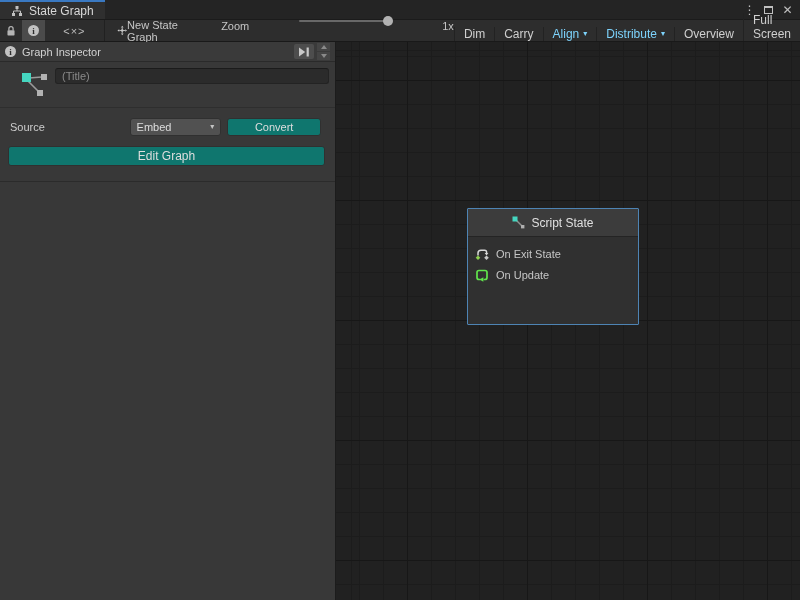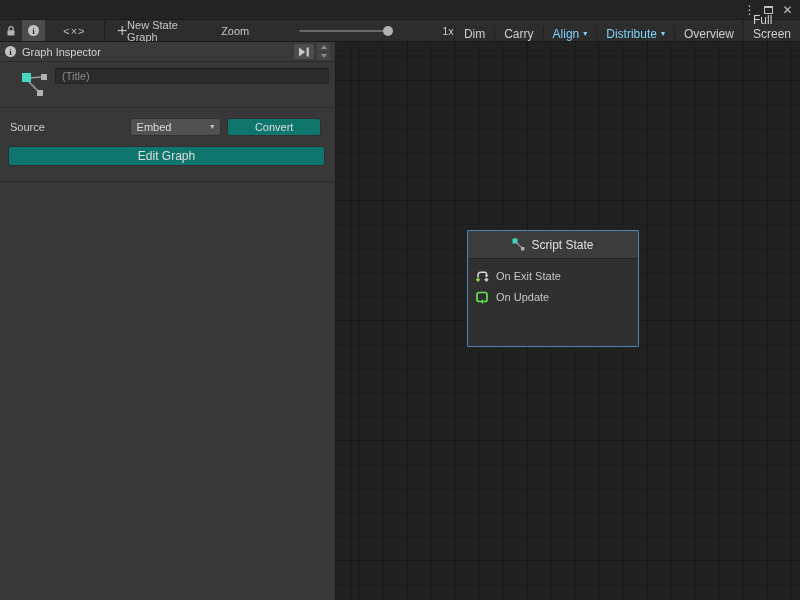--- a/index.html
+++ b/index.html
@@ -18,21 +18,21 @@
   .maxbox { width:9px; height:8px; border:1.5px solid #c0c0c0; border-top-width:2.5px; }
 
   
   .toolbar { height:22px; background:#2d2d2d; display:flex; align-items:stretch;
              border-bottom:1px solid #191919; font-size:11px; color:#c6c6c6; }
   .tbtn { display:flex; align-items:center; justify-content:center; padding:0 6px; }
   .tbtn.active { background:#4b4b4b; }
   .tb-sep { width:1px; background:#212121; }
   .code-btn { width:70px; font-size:11px; color:#bcbcbc; letter-spacing:1px; }
   .newgraph { display:flex; align-items:center; gap:0; padding:0 12px; }
-  .zoom-group { display:flex; align-items:center; margin-left:14px;gap:44px; }
+  .zoom-group { display:flex; margin-left:14px;gap:44px; }
   .zoom-track { position:relative; width:93px; height:2px; background:#686868; margin:0 6px; border-radius:1px; }
   .zoom-knob { position:absolute; top:-4px; left:84px; width:10px; height:10px; border-radius:50%; background:#b2b2b2; }
   .tb-right { margin-left:auto; display:flex; align-items:flex-end; }
   .rbtn { display:flex; align-items:center; gap:4px; padding:0 9px; border-left:1px solid #222222;
           font-size:12px; color:#cfcfcf; }
   .rbtn.disabled { color:#7dd3fc; }
   .dd-arrow { font-size:8px; line-height:1; }
 
   
   .content { position:absolute; top:42px; left:0; right:0; bottom:0; display:flex; }
@@ -76,36 +76,45 @@
   
   .graph { position:relative; flex:1; background-color:#212121;
     background-image:
       repeating-linear-gradient(to right, #171717 0 1px, transparent 1px 120px),
       repeating-linear-gradient(to bottom, #171717 0 1px, transparent 1px 120px),
       repeating-linear-gradient(to right, #1c1c1c 0 1px, transparent 1px 24px),
       repeating-linear-gradient(to bottom, #1c1c1c 0 1px, transparent 1px 24px);
     background-position: 71px 0, 0 38px, 23px 0, 0 14px; }
 
   
-  .node { position:absolute; left:131px; top:188px; width:172px; height:117px;
+  .node { position:absolute; left:131px; top:166px; width:172px; height:117px;
           border:1px solid #4e84b4; background:#303030; border-radius:1px; }
   .node-header { height:28px; background:#3c3c3c; border-bottom:1px solid #242424;
                  display:flex; align-items:center; justify-content:center; gap:6px;
                  font-size:12px; color:#e0e0e0; }
   .node-body { padding:6px 0 0 7px; }
   .node-row { height:21px; display:flex; align-items:center; gap:7px; font-size:11px; color:#c6c6c6; }
 
   .icon14 { width:14px; height:14px; flex:0 0 14px; }
 </style>
 </head>
 <body>
 
 <div id="root">
 
   <div class="titlebar">
+    <div class="tab">
+      <svg class="tab-icon" width="12" height="12" viewBox="0 0 12 12">
+        <rect x="4.5" y="1" width="3" height="3" fill="#c0c0c0"></rect>
+        <rect x="1" y="8" width="3" height="3" fill="#c0c0c0"></rect>
+        <rect x="8" y="8" width="3" height="3" fill="#c0c0c0"></rect>
+        <path d="M6 4v2M2.5 8V6h7v2" stroke="#c0c0c0" stroke-width="1" fill="none"></path>
+      </svg>
+      <span>State Graph</span>
+    </div>
     <div class="win-controls">
       <div class="win-btn">⋮</div>
       <div class="win-btn">
           <span class="maxbox"></span>
         </div>
       <div class="win-btn">✕</div>
     </div>
   </div>
 
   <div class="toolbar">

